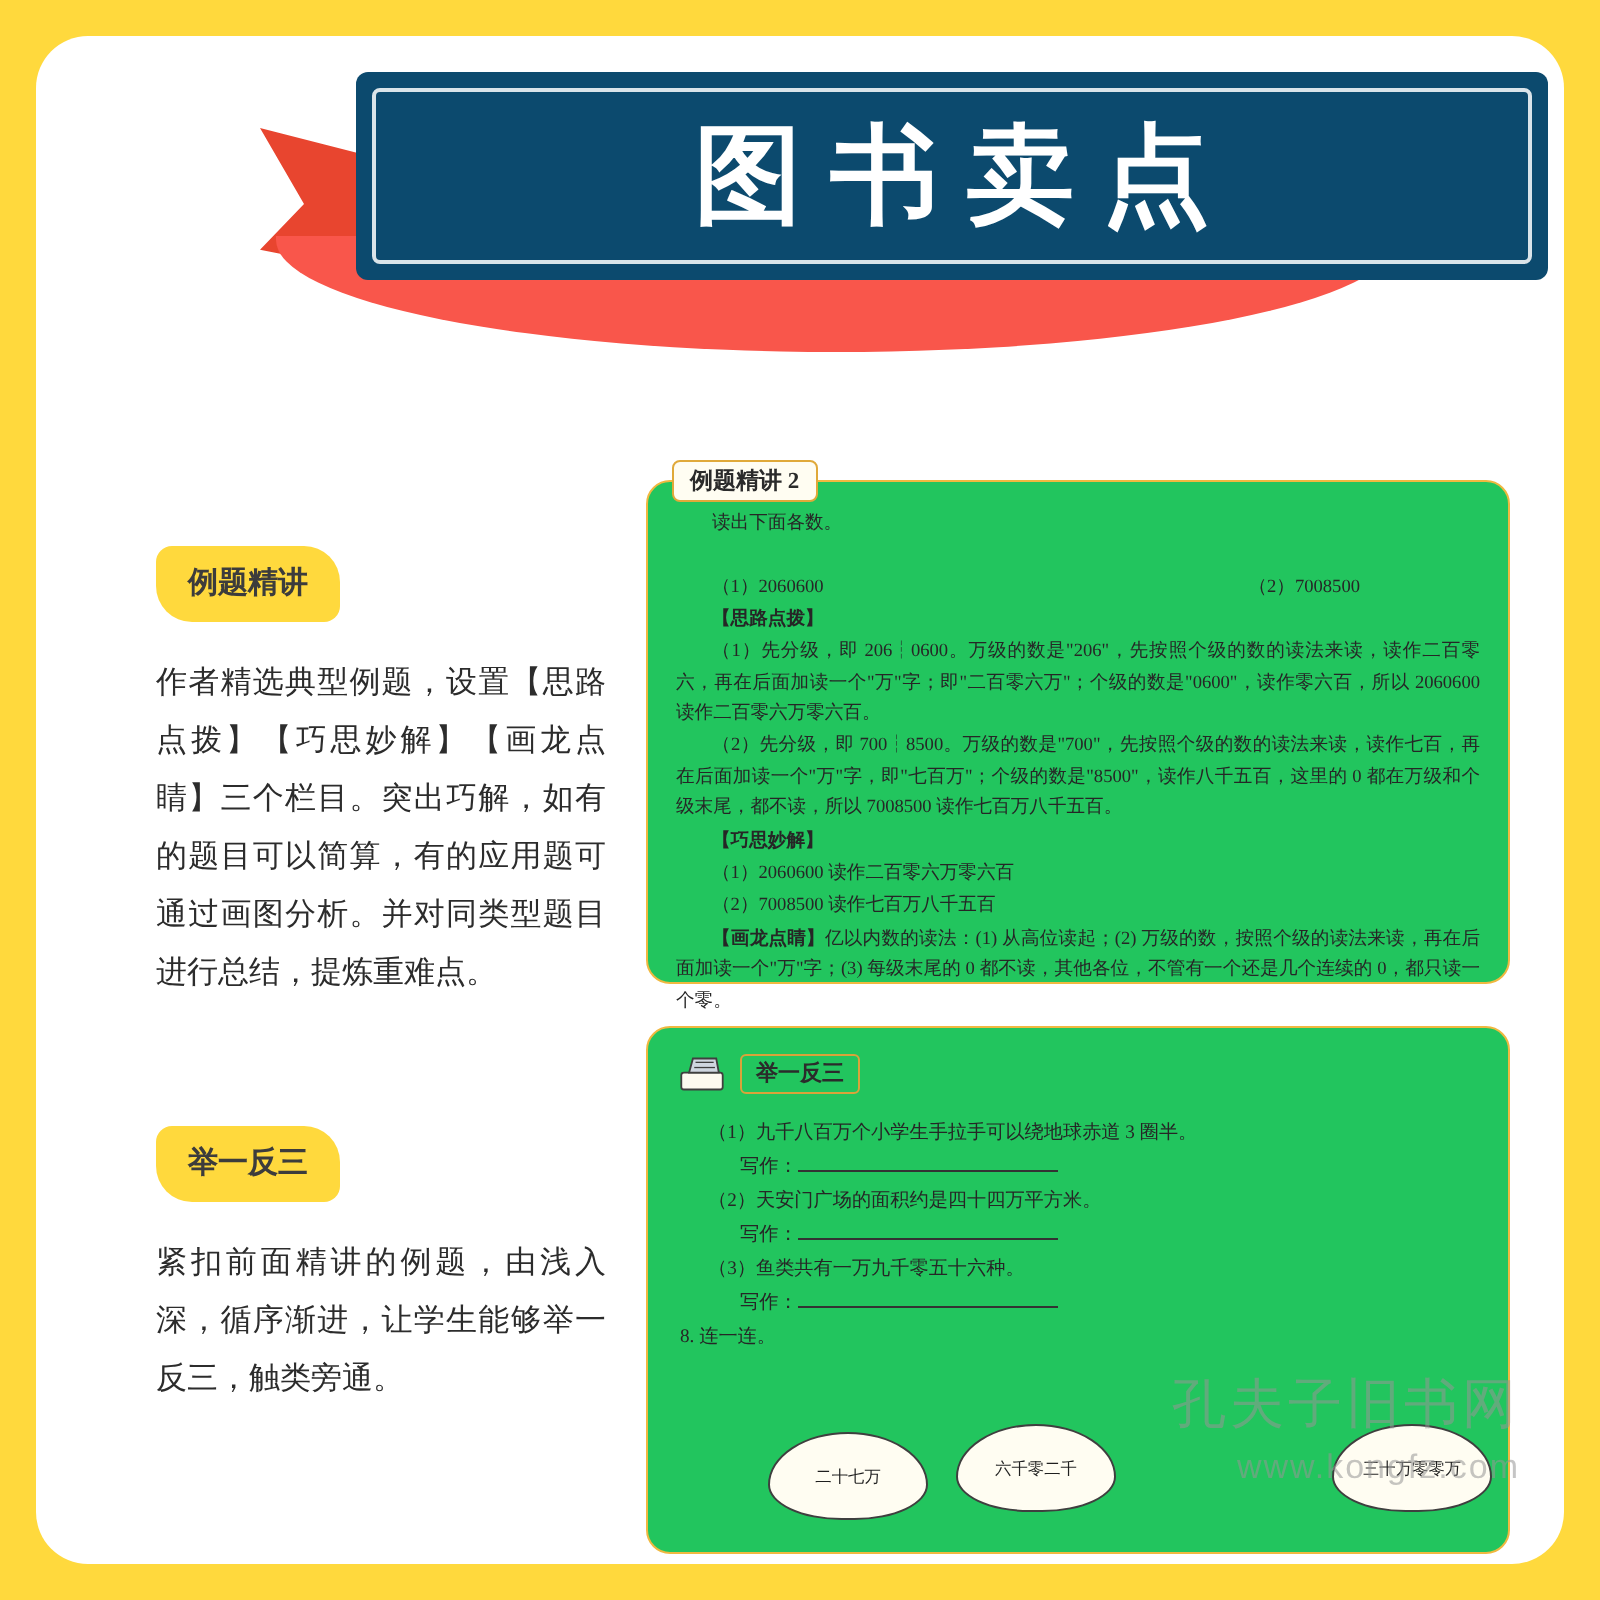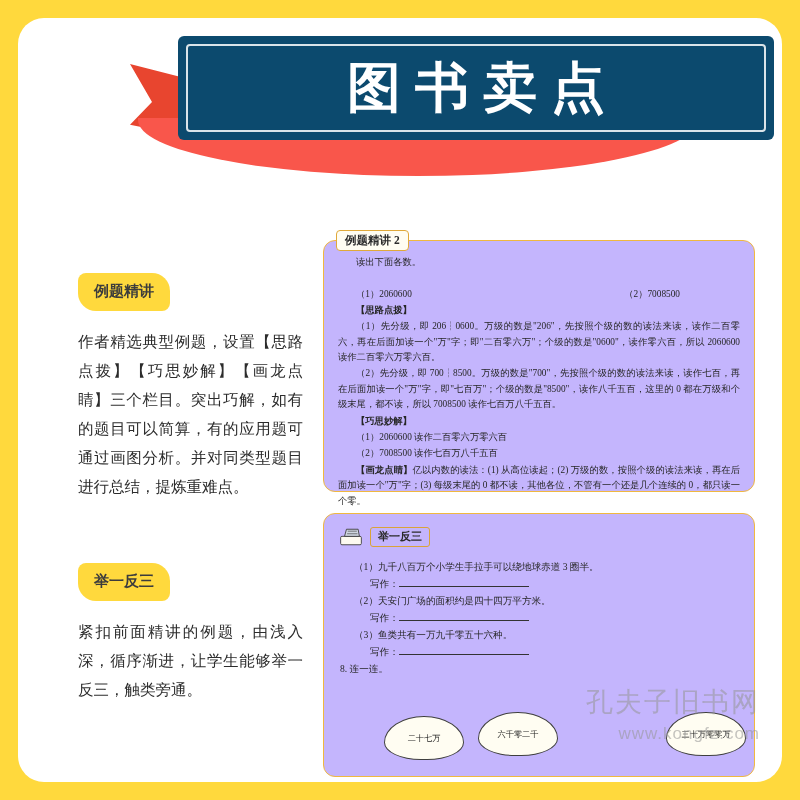--- a/index.html
+++ b/index.html
@@ -118,21 +118,21 @@
   }
   .left-col-2 {
     position: absolute;
     left: 60px;
     top: 545px;
     width: 225px;
   }
   
   .card {
     position: absolute;
-    background: #c4b5fd;
+    background: #22c55e;
     border: 1.6px solid #f0b840;
     border-radius: 12px;
   }
   .card-a {
     left: 305px;
     top: 222px;
     width: 430px;
     height: 250px;
   }
   .card-b {

